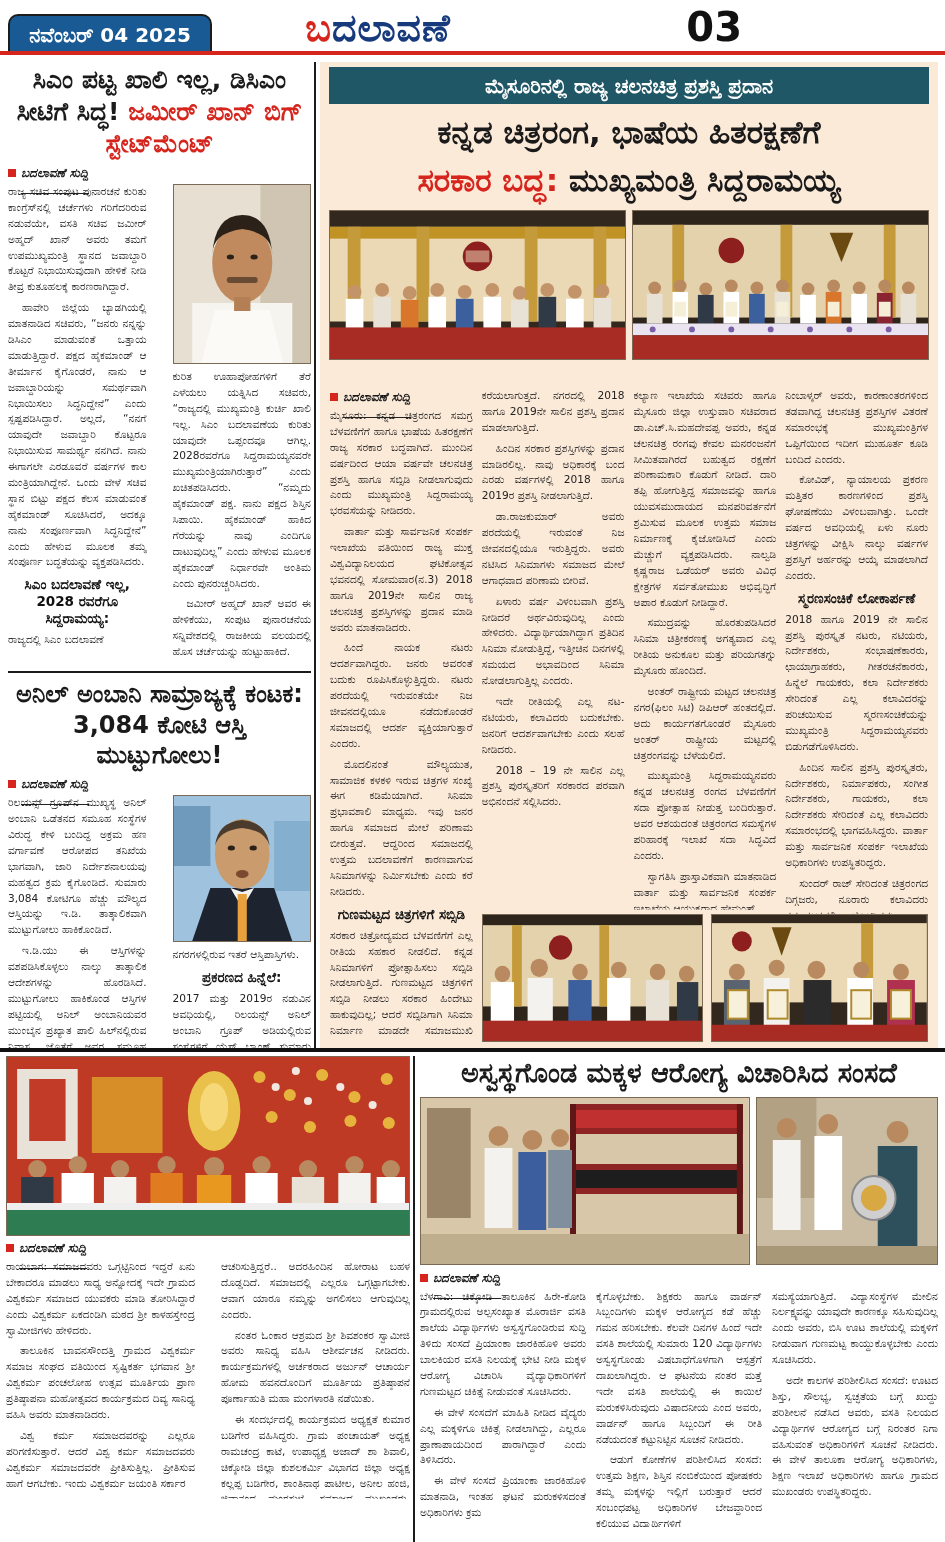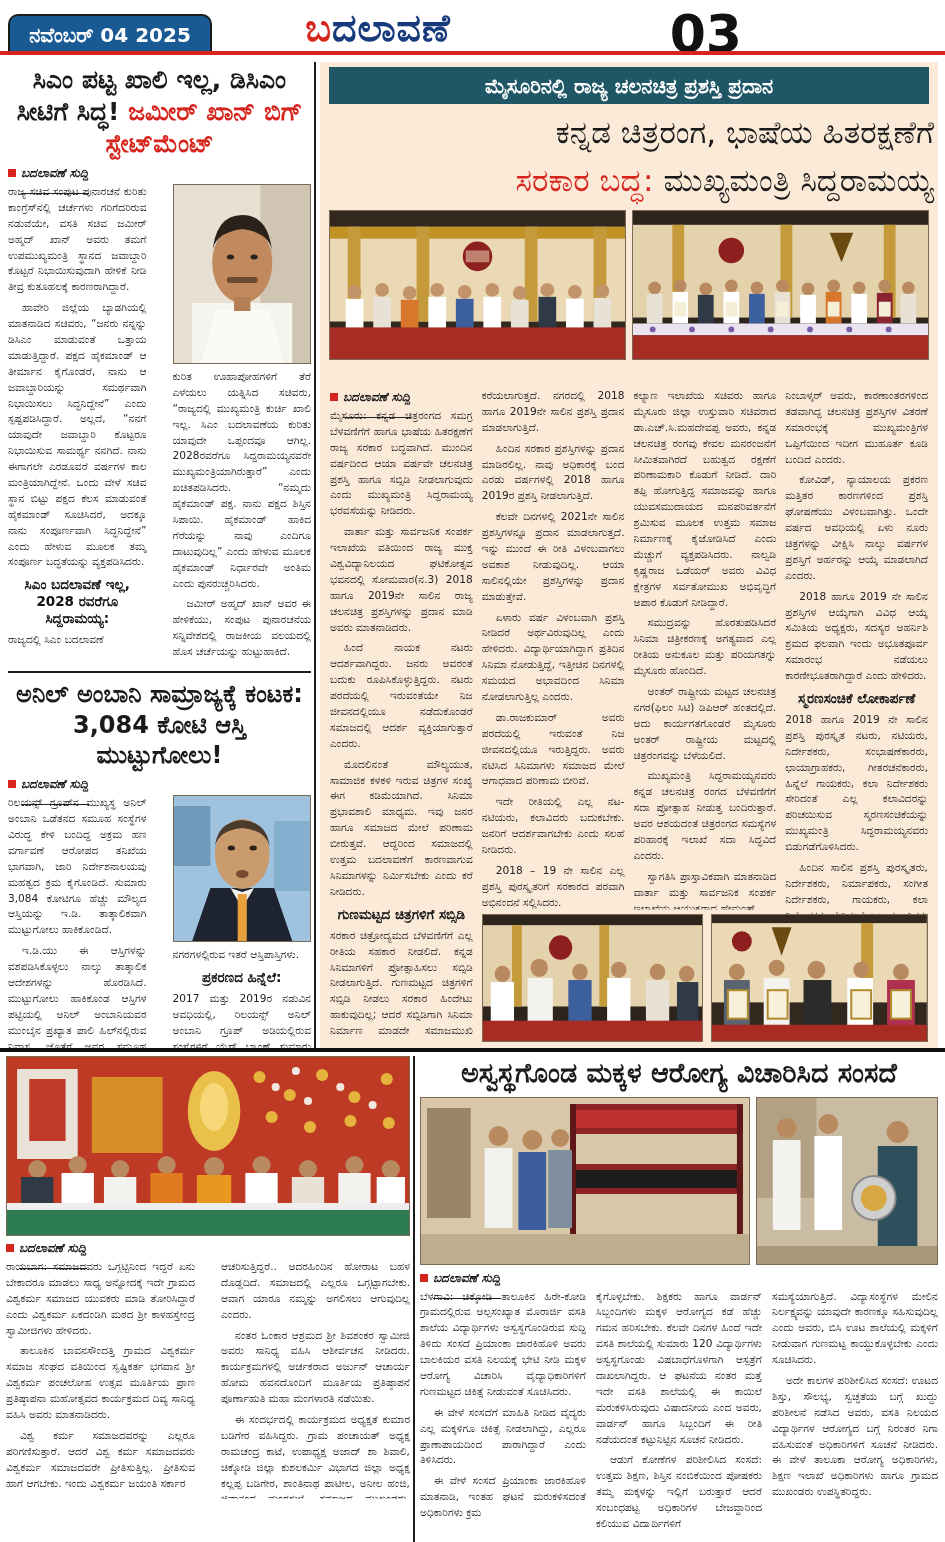--- a/index.html
+++ b/index.html
@@ -8,21 +8,21 @@
   
   #hdr{position:absolute;top:0;left:0;width:756px;height:57px;background:#fff;}
   #hdr .redline{position:absolute;top:51px;left:0;width:945px;height:4px;background:#d6251d;}
   #date-tab{position:absolute;left:8px;top:14px;width:200px;height:37px;background:#1a5a94;
             border:2px solid #1c1c1c;border-bottom:none;border-radius:10px 10px 0 0;
             display:flex;align-items:center;justify-content:center;}
   #date-tab span{color:#fff;font-weight:bold;font-size:20px;}
   #masthead{position:absolute;left:0;right:0;top:6px;text-align:center;font-weight:bold;font-size:38px;letter-spacing:1px;}
   #masthead .m1{color:#d6251d;}
   #masthead .m2{color:#173a7d;}
-  #pageno{position:absolute;right:14px;top:4px;font-size:52px;font-weight:bold;color:#111;}
+  #pageno{position:absolute;right:14px;top:4px;font-size:40px;font-weight:bold;color:#111;}
   
   .byline{font-size:12px;font-weight:bold;margin:2px 0 4px 0;}
   .byline .sq{display:inline-block;width:8px;height:8px;background:#d6251d;margin-right:5px;}
   .byline .bl{border-bottom:1.5px solid #222;padding-bottom:13px;font-style:italic;}
   .body p{margin:0 0 5px 0;font-size:10.6px;line-height:1.5;text-align:justify;text-indent:14px;color:#222;}
   .body p.noind{text-indent:0;}
   .sub{font-weight:bold;font-size:13.5px;text-align:center;margin:6px 0 5px 0;color:#111;}
   .vrule{position:absolute;width:2px;background:#1b1b1b;}
   .hrule{border:none;border-top:2px solid #1b1b1b;margin:6px 0;}
   .photo{display:block;border:1px solid #7a6a55;}
@@ -32,21 +32,21 @@
   .art-h{font-weight:bold;text-align:center;line-height:1.28;}
   #zameer .art-h{font-size:25px;margin:2px 0 6px 0;}
   #ambani .art-h{font-size:24px;margin:6px 0 6px 0;}
   .red{color:#d6251d;}
   .twocol{display:flex;gap:26px;}
   .twocol .c{flex:1;min-width:0;overflow:hidden;}
   
   #main{position:absolute;left:320px;top:62px;width:618px;height:986px;background:#fcead9;overflow:hidden;}
   #kicker{margin:5px 9px 4px 9px;height:37px;background:#1f5766;display:flex;align-items:center;justify-content:center;}
   #kicker span{color:#fff;font-weight:bold;font-size:20px;}
-  #main-h{text-align:right;font-weight:normal;font-size:31px;line-height:1.55;margin:2px 4px 6px 4px;}
+  #main-h{text-align:center;font-weight:bold;font-size:31px;line-height:1.55;margin:2px 4px 6px 4px;}
   #main-photos{display:flex;gap:6px;margin:0 9px;}
   #main-photos .photo{flex:1;height:148px;}
   #main-body{position:absolute;left:10px;right:10px;top:326px;bottom:6px;display:flex;gap:9px;}
   .mcol{flex:1;min-width:0;overflow:hidden;}
   #main-strip{position:absolute;left:162px;right:10px;top:852px;height:126px;display:flex;gap:8px;}
   #main-strip .photo{height:100%;}
   
   #botrule{position:absolute;top:1048px;left:0;width:945px;height:4px;background:#111;}
   #botleft{position:absolute;left:6px;top:1056px;width:404px;height:486px;overflow:hidden;}
   #botleft .art-h{font-size:28px;margin:0 0 6px 0;}
@@ -261,38 +261,36 @@
         <p>ವಾರ್ತಾ ಮತ್ತು ಸಾರ್ವಜನಿಕ ಸಂಪರ್ಕ ಇಲಾಖೆಯ ವತಿಯಿಂದ ರಾಜ್ಯ ಮುಕ್ತ ವಿಶ್ವವಿದ್ಯಾನಿಲಯದ ಘಟಿಕೋತ್ಸವ ಭವನದಲ್ಲಿ ಸೋಮವಾರ(ನ.3) 2018 ಹಾಗೂ 2019ನೇ ಸಾಲಿನ ರಾಜ್ಯ ಚಲನಚಿತ್ರ ಪ್ರಶಸ್ತಿಗಳನ್ನು ಪ್ರದಾನ ಮಾಡಿ ಅವರು ಮಾತನಾಡಿದರು.</p>
         <p>ಹಿಂದೆ ನಾಯಕ ನಟರು ಆದರ್ಶವಾಗಿದ್ದರು. ಜನರು ಅವರಂತೆ ಬದುಕು ರೂಪಿಸಿಕೊಳ್ಳುತ್ತಿದ್ದರು. ನಟರು ಪರದೆಯಲ್ಲಿ ಇರುವಂತೆಯೇ ನಿಜ ಜೀವನದಲ್ಲಿಯೂ ನಡೆದುಕೊಂಡರೆ ಸಮಾಜದಲ್ಲಿ ಆದರ್ಶ ವ್ಯಕ್ತಿಯಾಗುತ್ತಾರೆ ಎಂದರು.</p>
         <p>ಮೊದಲಿನಂತೆ ಮೌಲ್ಯಯುತ, ಸಾಮಾಜಿಕ ಕಳಕಳಿ ಇರುವ ಚಿತ್ರಗಳ ಸಂಖ್ಯೆ ಈಗ ಕಡಿಮೆಯಾಗಿದೆ. ಸಿನಿಮಾ ಪ್ರಭಾವಶಾಲಿ ಮಾಧ್ಯಮ. ಇವು ಜನರ ಹಾಗೂ ಸಮಾಜದ ಮೇಲೆ ಪರಿಣಾಮ ಬೀರುತ್ತವೆ. ಆದ್ದರಿಂದ ಸಮಾಜದಲ್ಲಿ ಉತ್ತಮ ಬದಲಾವಣೆಗೆ ಕಾರಣವಾಗುವ ಸಿನಿಮಾಗಳನ್ನು ನಿರ್ಮಿಸಬೇಕು ಎಂದು ಕರೆ ನೀಡಿದರು.</p>
         <div class="sub">ಗುಣಮಟ್ಟದ ಚಿತ್ರಗಳಿಗೆ ಸಬ್ಸಿಡಿ</div>
         <p class="noind">ಸರಕಾರ ಚಿತ್ರೋದ್ಯಮದ ಬೆಳವಣಿಗೆಗೆ ಎಲ್ಲ ರೀತಿಯ ಸಹಕಾರ ನೀಡಲಿದೆ. ಕನ್ನಡ ಸಿನಿಮಾಗಳಿಗೆ ಪ್ರೋತ್ಸಾಹಿಸಲು ಸಬ್ಸಿಡಿ ನೀಡಲಾಗುತ್ತಿದೆ. ಗುಣಮಟ್ಟದ ಚಿತ್ರಗಳಿಗೆ ಸಬ್ಸಿಡಿ ನೀಡಲು ಸರಕಾರ ಹಿಂದೇಟು ಹಾಕುವುದಿಲ್ಲ; ಆದರೆ ಸಬ್ಸಿಡಿಗಾಗಿ ಸಿನಿಮಾ ನಿರ್ಮಾಣ ಮಾಡದೇ ಸಮಾಜಮುಖಿ ಸಿನಿಮಾಗಳನ್ನು ನಿರ್ಮಿಸಬೇಕು ಎಂದು ಮುಖ್ಯಮಂತ್ರಿ ಸಿದ್ದರಾಮಯ್ಯನವರು ಕಿವಿಮಾತು ಹೇಳಿದರು.</p>
 
       </div>
       <div class="mcol body" style="height:522px;">
         <p class="noind">ಕರೆಯಲಾಗುತ್ತದೆ. ನಗರದಲ್ಲಿ 2018 ಹಾಗೂ 2019ನೇ ಸಾಲಿನ ಪ್ರಶಸ್ತಿ ಪ್ರದಾನ ಮಾಡಲಾಗುತ್ತಿದೆ.</p>
         <p>ಹಿಂದಿನ ಸರಕಾರ ಪ್ರಶಸ್ತಿಗಳನ್ನು ಪ್ರದಾನ ಮಾಡಿರಲಿಲ್ಲ. ನಾವು ಅಧಿಕಾರಕ್ಕೆ ಬಂದ ಎರಡು ವರ್ಷಗಳಲ್ಲಿ 2018 ಹಾಗೂ 2019ರ ಪ್ರಶಸ್ತಿ ನೀಡಲಾಗುತ್ತಿದೆ.</p>
-        <p>ಕೆಲವೇ ದಿನಗಳಲ್ಲಿ 2021ನೇ ಸಾಲಿನ ಪ್ರಶಸ್ತಿಗಳನ್ನೂ ಪ್ರದಾನ ಮಾಡಲಾಗುತ್ತದೆ. ಇನ್ನು ಮುಂದೆ ಈ ರೀತಿ ವಿಳಂಬವಾಗಲು ಅವಕಾಶ ನೀಡುವುದಿಲ್ಲ. ಆಯಾ ಸಾಲಿನಲ್ಲಿಯೇ ಪ್ರಶಸ್ತಿಗಳನ್ನು ಪ್ರದಾನ ಮಾಡುತ್ತೇವೆ.</p>
+        <p>ಡಾ.ರಾಜಕುಮಾರ್ ಅವರು ಪರದೆಯಲ್ಲಿ ಇರುವಂತೆ ನಿಜ ಜೀವನದಲ್ಲಿಯೂ ಇರುತ್ತಿದ್ದರು. ಅವರು ನಟಿಸಿದ ಸಿನಿಮಾಗಳು ಸಮಾಜದ ಮೇಲೆ ಆಗಾಧವಾದ ಪರಿಣಾಮ ಬೀರಿವೆ.</p>
         <p>ಏಳಾರು ವರ್ಷ ವಿಳಂಬವಾಗಿ ಪ್ರಶಸ್ತಿ ನೀಡಿದರೆ ಅರ್ಥವಿರುವುದಿಲ್ಲ ಎಂದು ಹೇಳಿದರು. ವಿದ್ಯಾರ್ಥಿಯಾಗಿದ್ದಾಗ ಪ್ರತಿದಿನ ಸಿನಿಮಾ ನೋಡುತ್ತಿದ್ದೆ, ಇತ್ತೀಚಿನ ದಿನಗಳಲ್ಲಿ ಸಮಯದ ಅಭಾವದಿಂದ ಸಿನಿಮಾ ನೋಡಲಾಗುತ್ತಿಲ್ಲ ಎಂದರು.</p>
-        <p>ಡಾ.ರಾಜಕುಮಾರ್ ಅವರು ಪರದೆಯಲ್ಲಿ ಇರುವಂತೆ ನಿಜ ಜೀವನದಲ್ಲಿಯೂ ಇರುತ್ತಿದ್ದರು. ಅವರು ನಟಿಸಿದ ಸಿನಿಮಾಗಳು ಸಮಾಜದ ಮೇಲೆ ಆಗಾಧವಾದ ಪರಿಣಾಮ ಬೀರಿವೆ.</p>
         <p>ಇದೇ ರೀತಿಯಲ್ಲಿ ಎಲ್ಲ ನಟ-ನಟಿಯರು, ಕಲಾವಿದರು ಬದುಕಬೇಕು. ಜನರಿಗೆ ಆದರ್ಶವಾಗಬೇಕು ಎಂದು ಸಲಹೆ ನೀಡಿದರು.</p>
         <p>2018 – 19 ನೇ ಸಾಲಿನ ಎಲ್ಲ ಪ್ರಶಸ್ತಿ ಪುರಸ್ಕೃತರಿಗೆ ಸರಕಾರದ ಪರವಾಗಿ ಅಭಿನಂದನೆ ಸಲ್ಲಿಸಿದರು.</p>
 
       </div>
       <div class="mcol body" style="height:522px;">
         <p class="noind">ಕಲ್ಯಾಣ ಇಲಾಖೆಯ ಸಚಿವರು ಹಾಗೂ ಮೈಸೂರು ಜಿಲ್ಲಾ ಉಸ್ತುವಾರಿ ಸಚಿವರಾದ ಡಾ.ಎಚ್.ಸಿ.ಮಹದೇವಪ್ಪ ಅವರು, ಕನ್ನಡ ಚಲನಚಿತ್ರ ರಂಗವು ಕೇವಲ ಮನರಂಜನೆಗೆ ಸೀಮಿತವಾಗಿರದೆ ಬಹುತ್ವದ ರಕ್ಷಣೆಗೆ ಪರಿಣಾಮಕಾರಿ ಕೊಡುಗೆ ನೀಡಿದೆ. ದಾರಿ ತಪ್ಪಿ ಹೋಗುತ್ತಿದ್ದ ಸಮಾಜವನ್ನು ಹಾಗೂ ಯುವಸಮುದಾಯದ ಮನಪರಿವರ್ತನೆಗೆ ಶ್ರಮಿಸುವ ಮೂಲಕ ಉತ್ತಮ ಸಮಾಜ ನಿರ್ಮಾಣಕ್ಕೆ ಕೈಜೋಡಿಸಿದೆ ಎಂದು ಮೆಚ್ಚುಗೆ ವ್ಯಕ್ತಪಡಿಸಿದರು. ನಾಲ್ವಡಿ ಕೃಷ್ಣರಾಜ ಒಡೆಯರ್ ಅವರು ವಿವಿಧ ಕ್ಷೇತ್ರಗಳ ಸರ್ವತೋಮುಖ ಅಭಿವೃದ್ಧಿಗೆ ಅಪಾರ ಕೊಡುಗೆ ನೀಡಿದ್ದಾರೆ.</p>
         <p>ಸಮುದ್ರವನ್ನು ಹೊರತುಪಡಿಸಿದರೆ ಸಿನಿಮಾ ಚಿತ್ರೀಕರಣಕ್ಕೆ ಅಗತ್ಯವಾದ ಎಲ್ಲ ರೀತಿಯ ಅನುಕೂಲ ಮತ್ತು ಪರಿಯಗತಗ್ನು ಮೈಸೂರು ಹೊಂದಿದೆ.</p>
         <p>ಅಂತರ್ ರಾಷ್ಟ್ರೀಯ ಮಟ್ಟದ ಚಲನಚಿತ್ರ ನಗರ(ಫಿಲಂ ಸಿಟಿ) ಡಿಪಿಆರ್ ಹಂತದಲ್ಲಿದೆ. ಅದು ಕಾರ್ಯಗತಗೊಂಡರೆ ಮೈಸೂರು ಅಂತರ್ ರಾಷ್ಟ್ರೀಯ ಮಟ್ಟದಲ್ಲಿ ಚಿತ್ರರಂಗವನ್ನು ಬೆಳೆಯಲಿದೆ.</p>
         <p>ಮುಖ್ಯಮಂತ್ರಿ ಸಿದ್ದರಾಮಯ್ಯನವರು ಕನ್ನಡ ಚಲನಚಿತ್ರ ರಂಗದ ಬೆಳವಣಿಗೆಗೆ ಸದಾ ಪ್ರೋತ್ಸಾಹ ನೀಡುತ್ತ ಬಂದಿರುತ್ತಾರೆ. ಅವರ ಆಶಯದಂತೆ ಚಿತ್ರರಂಗದ ಸಮಸ್ಯೆಗಳ ಪರಿಹಾರಕ್ಕೆ ಇಲಾಖೆ ಸದಾ ಸಿದ್ಧವಿದೆ ಎಂದರು.</p>
         <p>ಸ್ವಾಗತಿಸಿ ಪ್ರಾಸ್ತಾವಿಕವಾಗಿ ಮಾತನಾಡಿದ ವಾರ್ತಾ ಮತ್ತು ಸಾರ್ವಜನಿಕ ಸಂಪರ್ಕ ಇಲಾಖೆಯ ಆಯುಕ್ತರಾದ ಹೇಮಂತ್</p>
       </div>
       <div class="mcol body">
         <p class="noind">ನಿಂಬಾಳ್ಕರ್ ಅವರು, ಕಾರಣಾಂತರಗಳಿಂದ ತಡವಾಗಿದ್ದ ಚಲನಚಿತ್ರ ಪ್ರಶಸ್ತಿಗಳ ವಿತರಣೆ ಸಮಾರಂಭಕ್ಕೆ ಮುಖ್ಯಮಂತ್ರಿಗಳ ಒಪ್ಪಿಗೆಯಿಂದ ಇದೀಗ ಮುಹೂರ್ತ ಕೂಡಿ ಬಂದಿದೆ ಎಂದರು.</p>
         <p>ಕೋವಿಡ್, ನ್ಯಾಯಾಲಯ ಪ್ರಕರಣ ಮತ್ತಿತರ ಕಾರಣಗಳಿಂದ ಪ್ರಶಸ್ತಿ ಘೋಷಣೆಯು ವಿಳಂಬವಾಗಿತ್ತು. ಒಂದೇ ವರ್ಷದ ಅವಧಿಯಲ್ಲಿ ಏಳು ನೂರು ಚಿತ್ರಗಳನ್ನು ವೀಕ್ಷಿಸಿ ನಾಲ್ಕು ವರ್ಷಗಳ ಪ್ರಶಸ್ತಿಗೆ ಅರ್ಹರನ್ನು ಆಯ್ಕೆ ಮಾಡಲಾಗಿದೆ ಎಂದರು.</p>
-        <p>2018 ಹಾಗೂ 2019 ನೇ ಸಾಲಿನ ಪ್ರಶಸ್ತಿಗಳ ಆಯ್ಕೆಗಾಗಿ ವಿವಿಧ ಆಯ್ಕೆ ಸಮಿತಿಯ ಅಧ್ಯಕ್ಷರು, ಸದಸ್ಯರ ಅಹರ್ನಿಶಿ ಶ್ರಮದ ಫಲವಾಗಿ ಇಂದು ಅಭೂತಪೂರ್ವ ಸಮಾರಂಭ ನಡೆಯಲು ಕಾರಣೀಭೂತರಾಗಿದ್ದಾರೆ ಎಂದು ಹೇಳಿದರು.</p>
         <div class="sub">ಸ್ಮರಣಸಂಚಿಕೆ ಲೋಕಾರ್ಪಣೆ</div>
         <p class="noind">2018 ಹಾಗೂ 2019 ನೇ ಸಾಲಿನ ಪ್ರಶಸ್ತಿ ಪುರಸ್ಕೃತ ನಟರು, ನಟಿಯರು, ನಿರ್ದೇಶಕರು, ಸಂಭಾಷಣೆಕಾರರು, ಛಾಯಾಗ್ರಾಹಕರು, ಗೀತರಚನೆಕಾರರು, ಹಿನ್ನೆಲೆ ಗಾಯಕರು, ಕಲಾ ನಿರ್ದೇಶಕರು ಸೇರಿದಂತೆ ಎಲ್ಲ ಕಲಾವಿದರನ್ನು ಪರಿಚಯಿಸುವ ಸ್ಮರಣಸಂಚಿಕೆಯನ್ನು ಮುಖ್ಯಮಂತ್ರಿ ಸಿದ್ದರಾಮಯ್ಯನವರು ಬಿಡುಗಡೆಗೊಳಿಸಿದರು.</p>
         <p>ಹಿಂದಿನ ಸಾಲಿನ ಪ್ರಶಸ್ತಿ ಪುರಸ್ಕೃತರು, ನಿರ್ದೇಶಕರು, ನಿರ್ಮಾಪಕರು, ಸಂಗೀತ ನಿರ್ದೇಶಕರು, ಗಾಯಕರು, ಕಲಾ ನಿರ್ದೇಶಕರು ಸೇರಿದಂತೆ ಎಲ್ಲ ಕಲಾವಿದರು ಸಮಾರಂಭದಲ್ಲಿ ಭಾಗವಹಿಸಿದ್ದರು. ವಾರ್ತಾ ಮತ್ತು ಸಾರ್ವಜನಿಕ ಸಂಪರ್ಕ ಇಲಾಖೆಯ ಅಧಿಕಾರಿಗಳು ಉಪಸ್ಥಿತರಿದ್ದರು.</p>
         <p>ಸುಂದರ್ ರಾಜ್ ಸೇರಿದಂತೆ ಚಿತ್ರರಂಗದ ದಿಗ್ಗಜರು, ನೂರಾರು ಕಲಾವಿದರು ಸಮಾರಂಭದಲ್ಲಿ ಪಾಲ್ಗೊಂಡಿದ್ದರು.</p>
       </div>
     </div>
 
     <div id="main-strip">
       <div class="photo" style="flex:1.02;">
         <svg viewBox="0 0 226 124" preserveAspectRatio="none">

